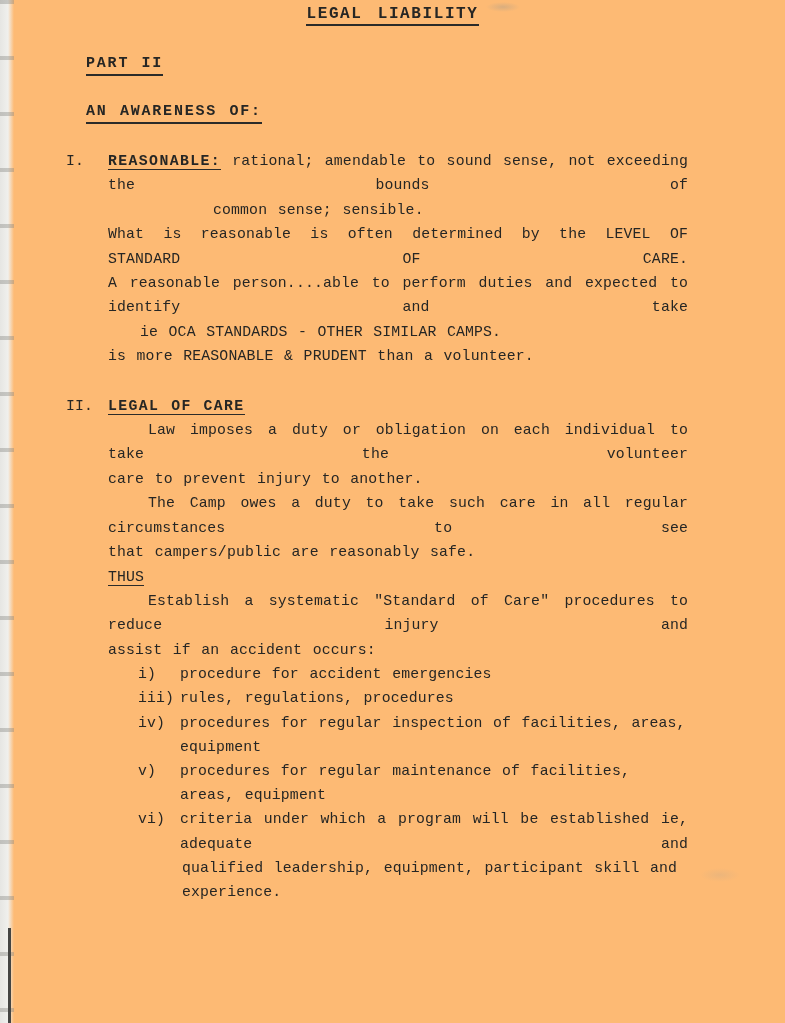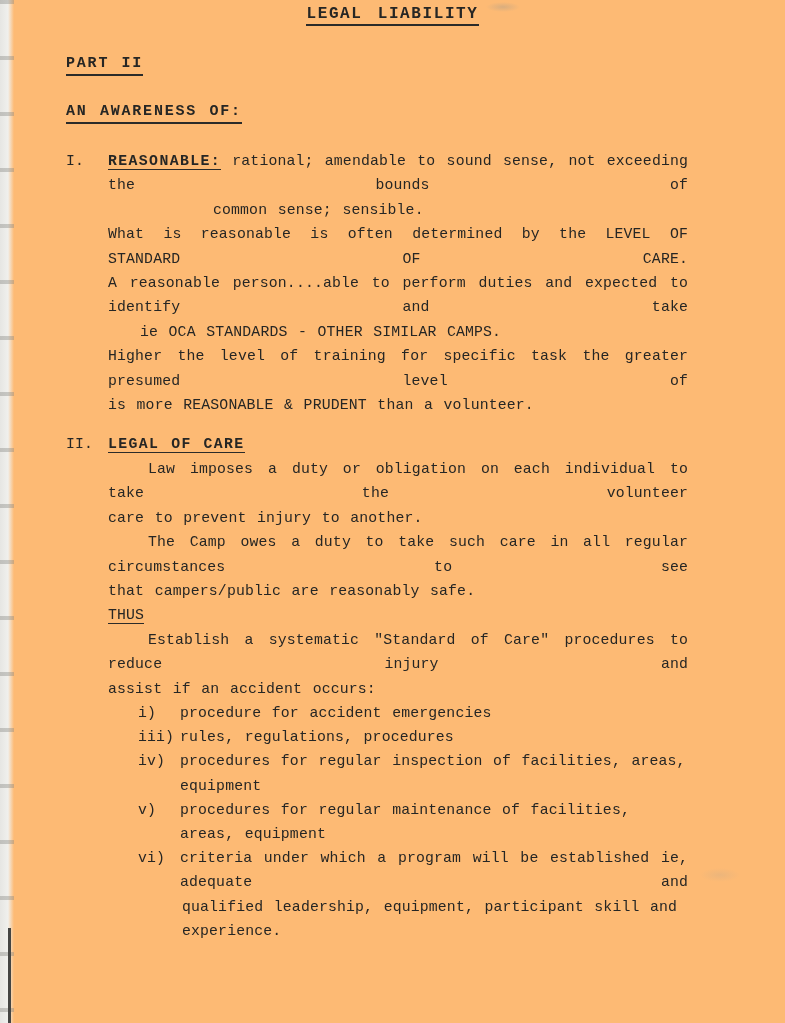--- a/index.html
+++ b/index.html
@@ -53,26 +53,27 @@
   .h-row { margin-left: 66px; }
   .h-part { margin-top: 29px; }
   .h-aware { margin-top: 27px; }
   .h-underlined {
     display: inline-block;
     font-weight: bold;
     font-size: 15px;
     letter-spacing: 1.8px;
     border-bottom: 2px solid #2b2b29;
     padding-bottom: 2px;
+    margin-left: 20px;
   }
 
   
   .sec { display: flex; margin-left: 66px; }
   .sec1 { margin-top: 25px; }
-  .sec2 { margin-top: 15px; }
+  .sec2 { margin-top: 25px; }
   .num { width: 42px; flex: 0 0 42px; line-height: 24.4px; }
   .bodycol { width: 580px; flex: 0 0 580px; }
   .ln { line-height: 24.4px; white-space: normal; }
   .jf { text-align: justify; text-align-last: justify; }
   .ind105 { padding-left: 105px; }
   .ind40 { text-indent: 40px; }
   .ind32 { padding-left: 32px; }
   .u { border-bottom: 1.6px solid #2b2b29; }
   .sec-head { letter-spacing: 1.4px; font-weight: bold; }
 
@@ -106,21 +107,20 @@
   </div>
 
   <div class="sec sec1">
     <div class="num">I.</div>
     <div class="bodycol">
       <div class="ln jf"><span class="u sec-head">REASONABLE:</span><span> rational; amendable to sound sense, not exceeding the bounds of</span></div>
       <div class="ln ind105">common sense; sensible.</div>
       <div class="ln jf">What is reasonable is often determined by the LEVEL OF STANDARD OF CARE.</div>
       <div class="ln jf">A reasonable person....able to perform duties and expected to identify and take</div>
       <div class="ln ind32">ie OCA STANDARDS - OTHER SIMILAR CAMPS.</div>
-      <div class="ln jf">Higher the level of training for specific task the greater presumed level of</div>
       <div class="ln">is more REASONABLE &amp; PRUDENT than a volunteer.</div>
     </div>
   </div>
 
   <div class="sec sec2">
     <div class="num">II.</div>
     <div class="bodycol">
       <div class="ln"><span class="u sec-head">LEGAL OF CARE</span></div>
       <div class="ln jf ind40">Law imposes a duty or obligation on each individual to take the volunteer</div>
       <div class="ln">care to prevent injury to another.</div>

